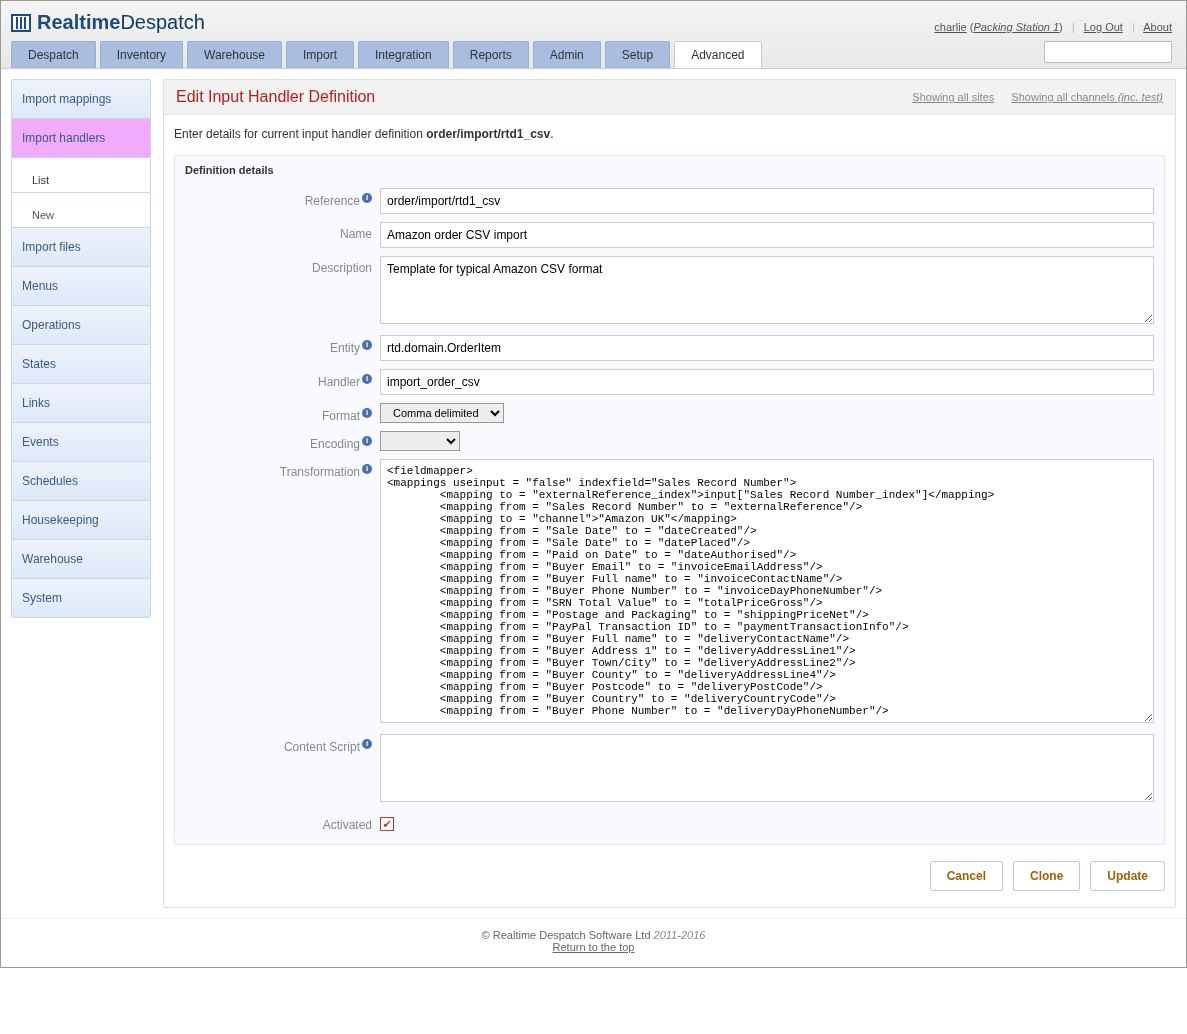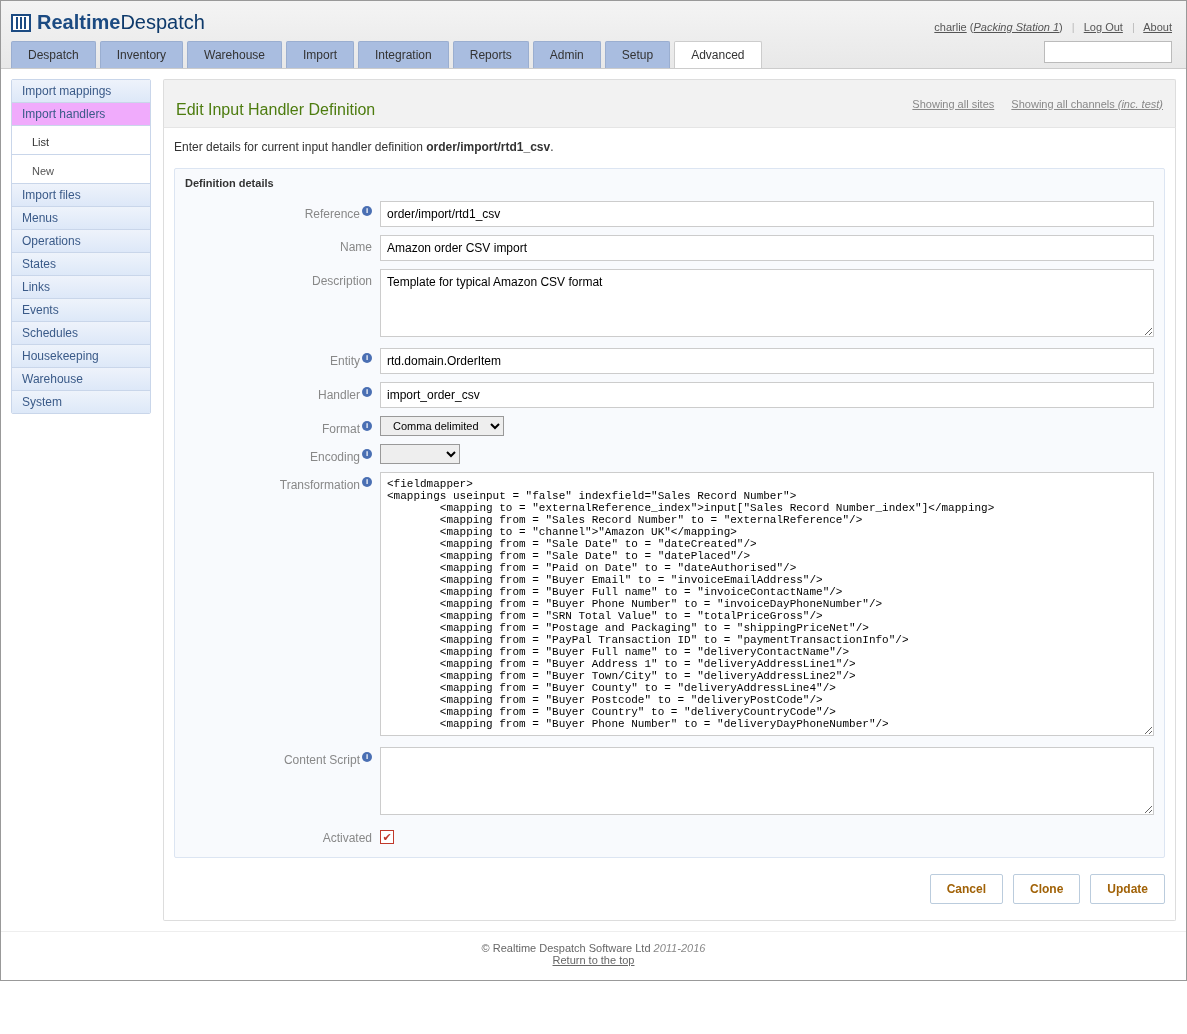--- a/index.html
+++ b/index.html
@@ -59,34 +59,34 @@
   border-radius:2px 2px 0 0; cursor:pointer;
 }
 .main-tab.active { background:#fff; border-color:#ccc; }
 
 
 .content-wrap { display:flex; padding:10px 10px 4px 10px; gap:12px; }
 .sidebar { width:140px; flex-shrink:0; }
 .side-group { border:1px solid #c9d6ea; border-radius:2px; overflow:hidden; }
 .side-item {
   background: linear-gradient(#eef3fb,#dde8f8);
-  border-bottom:1px solid #c9d6ea; padding:4px 10px; font-size:12px; color:#3a5a88; cursor:pointer;
+  border-bottom:1px solid #c9d6ea; padding:12px 10px; font-size:12px; color:#3a5a88; cursor:pointer;
 }
 .side-item:last-child { border-bottom:none;}
 .side-item.selected { background:#f0abfc; font-weight:normal;}
-.side-sub { background:#fff; border-bottom:1px solid #c9d6ea; padding:10px 10px 6px 20px; font-size:11px; color:#555; cursor:pointer;}
+.side-sub { background:#fff; border-bottom:1px solid #c9d6ea; padding:16px 10px 6px 20px; font-size:11px; color:#555; cursor:pointer;}
 .side-sub.active { background:#fff; color:#333;}
 
 .main { flex:1; min-width:0; }
 .page-head {
   display:flex; justify-content:space-between; align-items:center;
   background:#f2f2f2; border:1px solid #ddd; border-bottom:1px solid #e5e5e5;
   padding:8px 12px; border-radius:2px 2px 0 0;
 }
-.page-title { font-size:16px; color:#4d7c0f;margin-top:13px; }
+.page-title { font-size:16px; color:#b91c1c; }
 .page-head-links { font-size:11px; }
 .page-head-links a { color:#888; text-decoration:underline; cursor:pointer; margin-left:14px;}
 .page-head-links em { font-style:italic;}
 
 .page-body { border:1px solid #ddd; border-top:none; padding:12px 10px 16px; background:#fff; border-radius:0 0 2px 2px;}
 .instruction { font-size:12px; color:#333; margin-bottom:14px;}
 .instruction b { font-weight:bold;}
 
 .panel { border:1px solid #dce5f2; background:#f8fafd; border-radius:2px; padding:0; }
 .panel-title { font-weight:bold; font-size:11px; padding:8px 10px; color:#333;}

